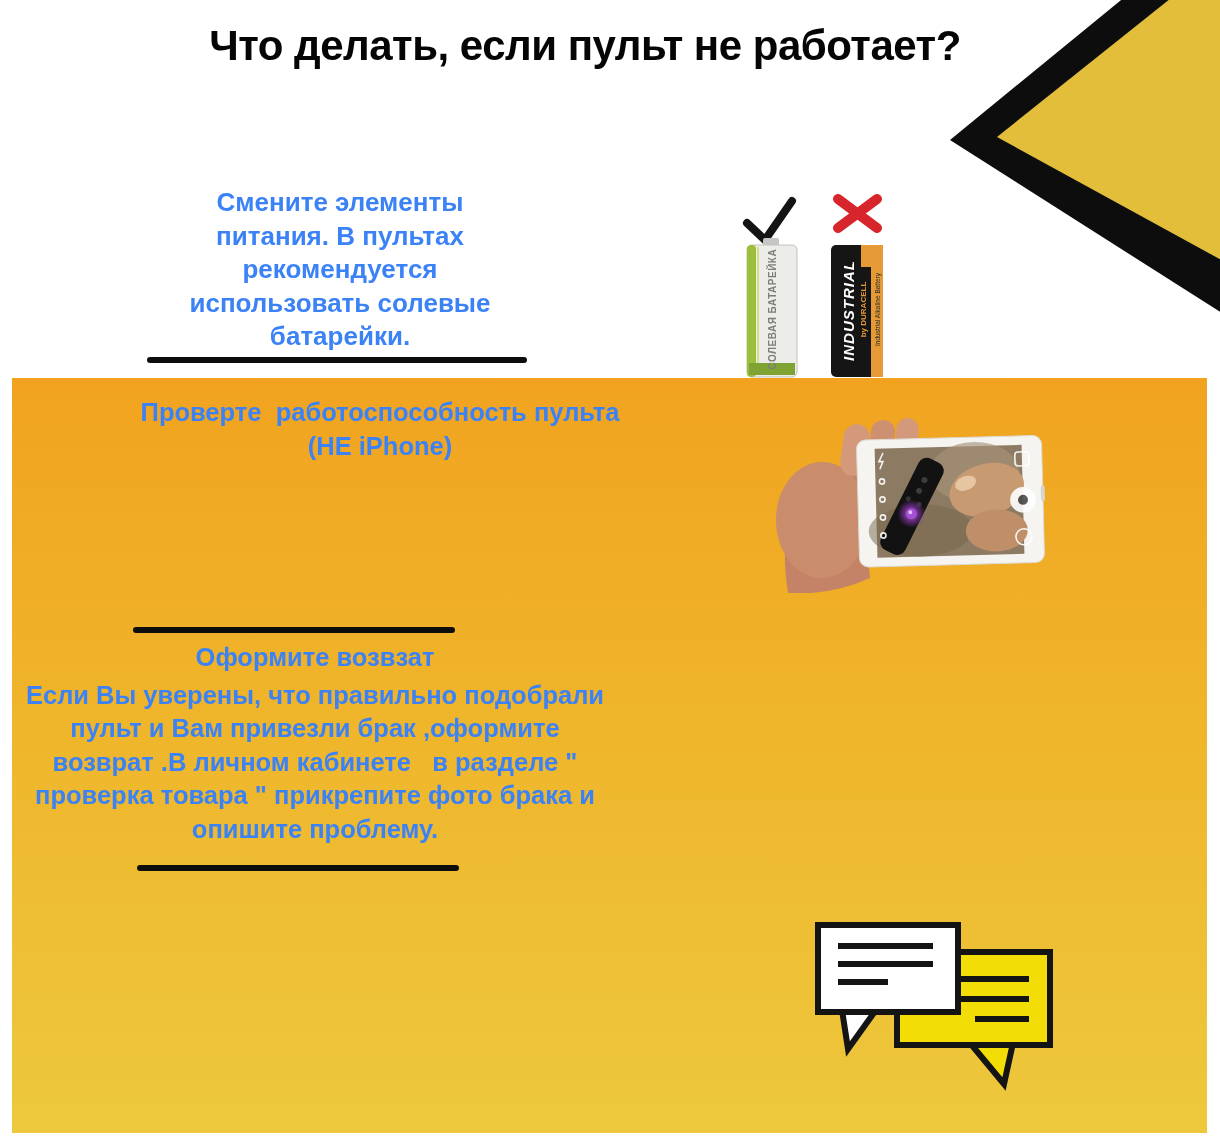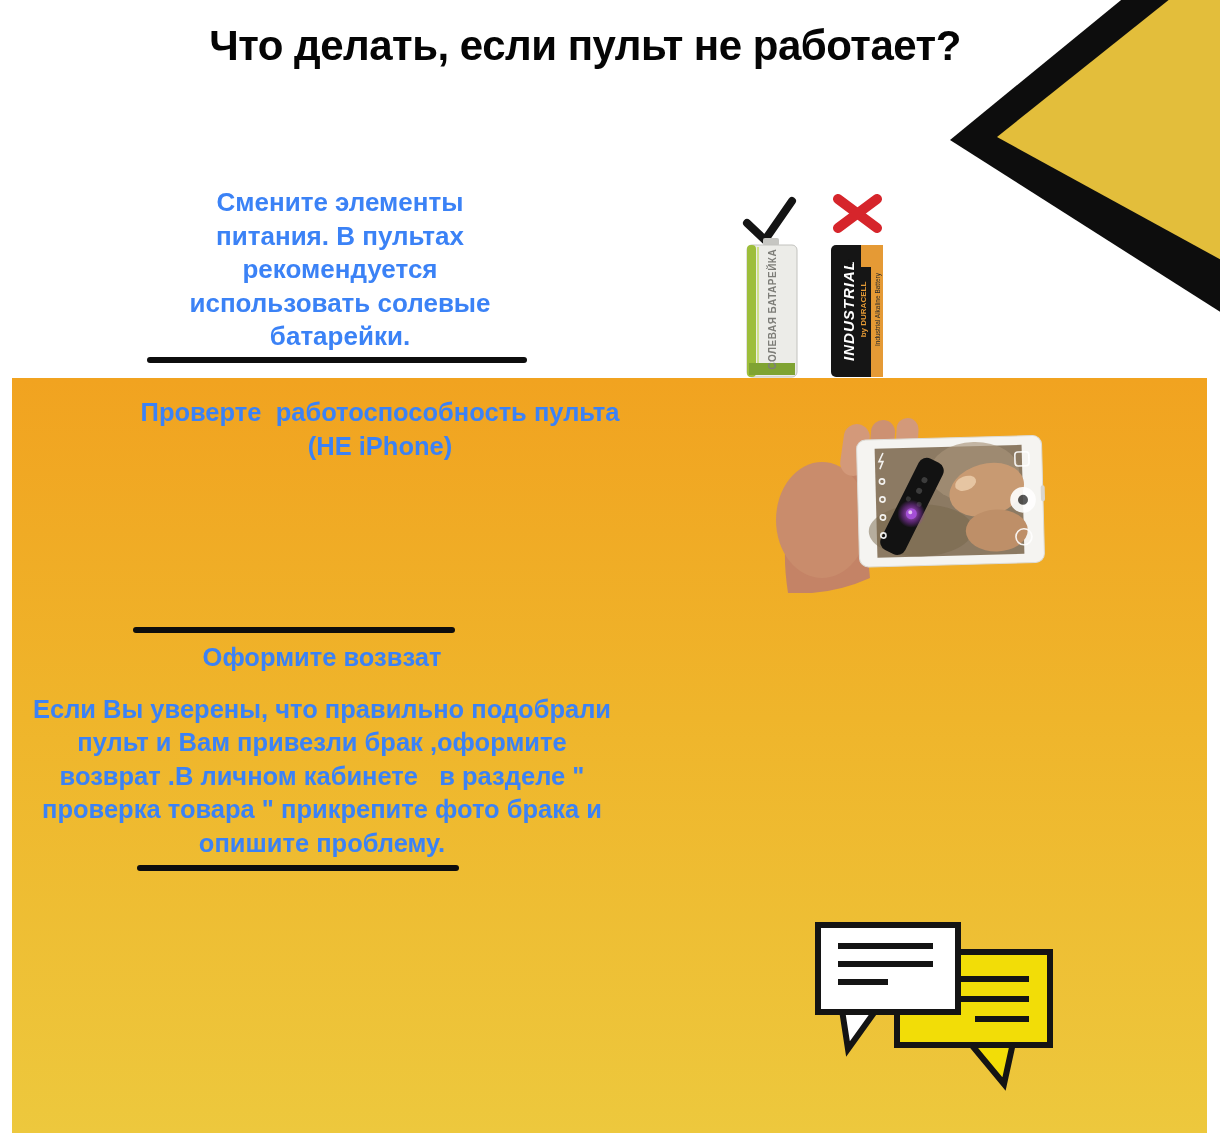--- a/index.html
+++ b/index.html
@@ -11,23 +11,23 @@
   #title{left:10px;top:22px;width:1150px;text-align:center;font-size:42px;
          font-weight:700;letter-spacing:-0.5px;color:#050505;}
   #panel{left:12px;top:378px;width:1195px;height:755px;
          background:linear-gradient(180deg,#F1A320 0%,#EFB52B 45%,#EDC83D 100%);}
   .divider{background:#0d0d0d;height:6px;border-radius:3px;}
   #divider1{left:147px;top:357px;width:380px;}
   #divider2{left:133px;top:627px;width:322px;}
   #divider3{left:137px;top:865px;width:322px;}
   #sec1{left:140px;top:186px;width:400px;font-size:26px;}
   #sec2{left:55px;top:383px;width:650px;margin-top:13px;}
-  #sec3{left:22px;top:641px;width:600px;}
+  #sec3{left:15px;top:641px;width:600px;}
   #sec4{left:5px;top:892px;width:590px;}
-  #sec3 .body{margin-top:18px;}
+  #sec3 .body{margin-top:4px;}
   #sec4 .body{margin-top:9px;}
   #deco{right:0;top:0;}
   #batteries{left:735px;top:193px;}
   #phone{left:770px;top:418px;}
   #bubbles{left:808px;top:908px;}
   .vlabel{position:absolute;transform:rotate(-90deg);transform-origin:center;
           text-align:center;white-space:nowrap;font-weight:700;}
   #salt-label{left:712px;top:304px;width:120px;font-size:10px;color:#7d7d78;
               letter-spacing:0.5px;font-weight:700;}
   #dur-brand{left:786px;top:302px;width:125px;font-size:15px;color:#ffffff;

